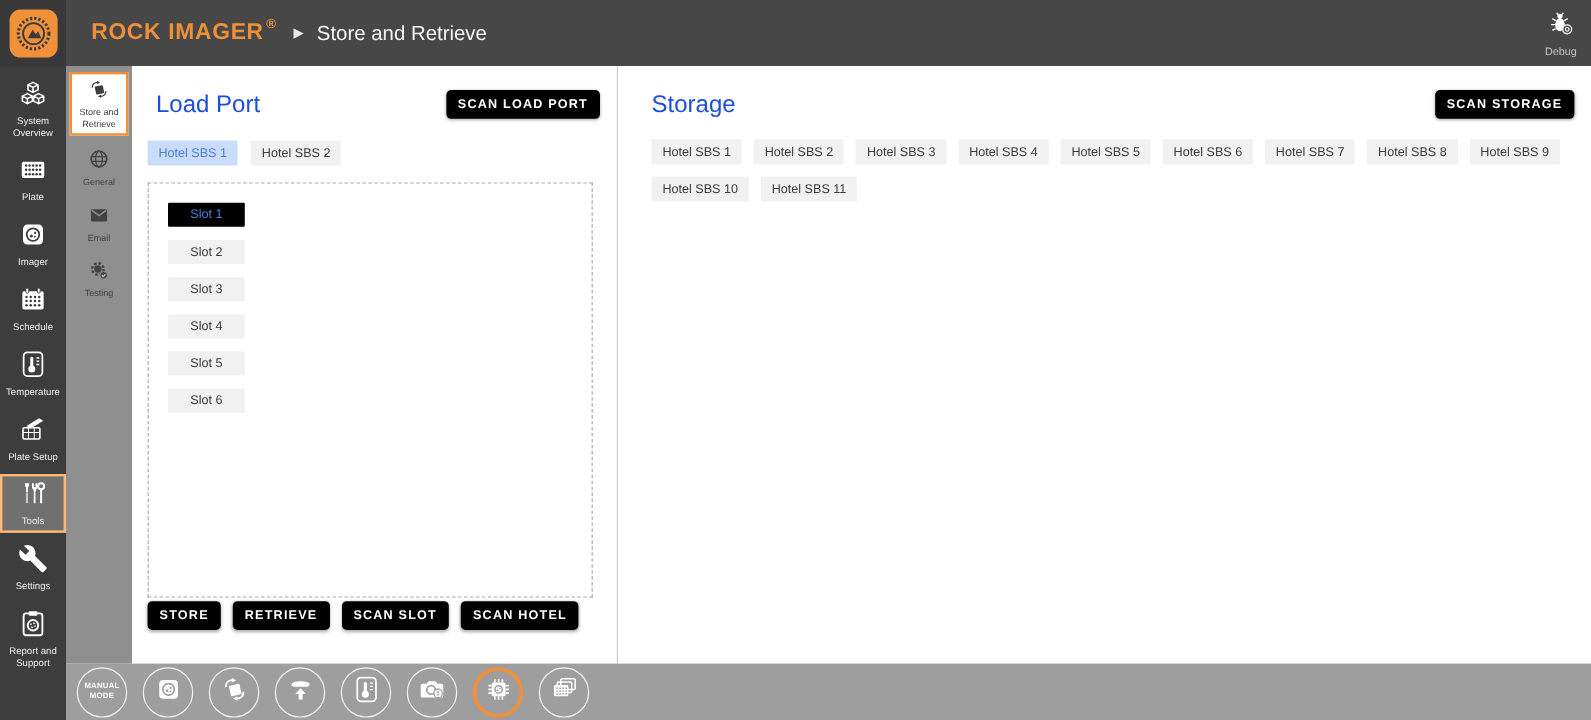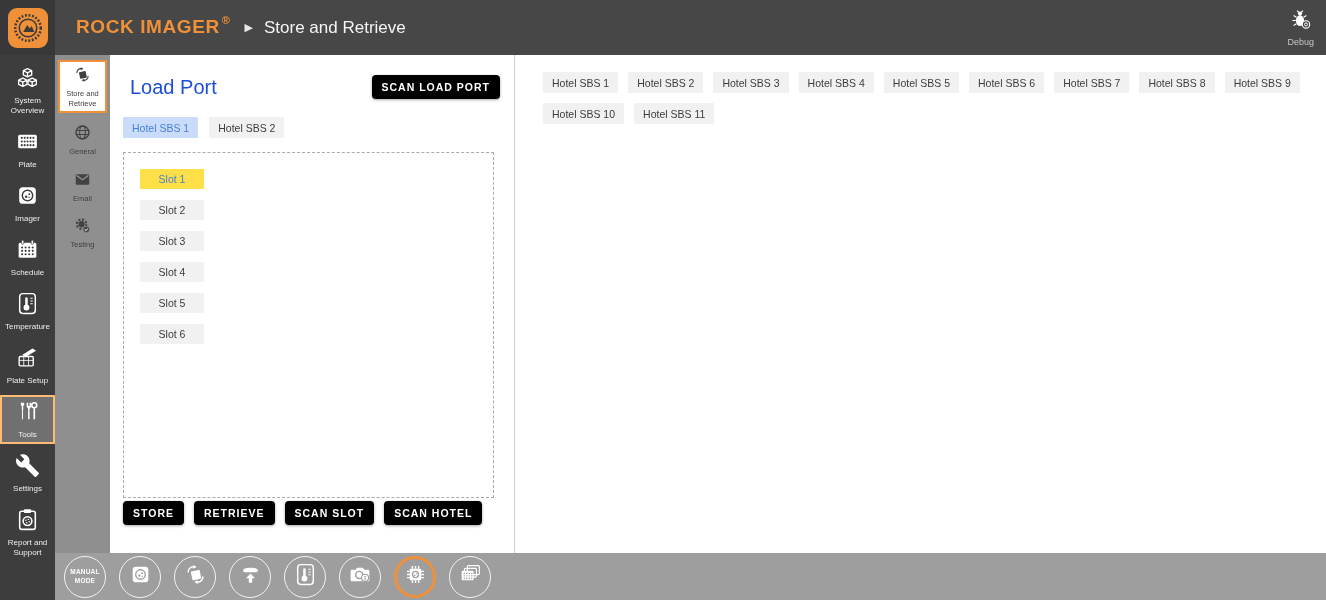--- a/index.html
+++ b/index.html
@@ -42,21 +42,21 @@
   .dark-btn { background:#000000; color:#fff; font-size:10.5px; font-weight:bold; letter-spacing:1px; padding:6px 10px; border:none; border-radius:4px; box-shadow:0 1px 3px rgba(0,0,0,.35); cursor:pointer; white-space:nowrap; }
 
   .tabs { display:flex; gap:11px; margin:18px 0 0 13px; }
   .storage-tabs { display:flex; flex-wrap:wrap; gap:10px; margin:17px 14px 0 28px; }
   .tab { height:21px; padding:0 9px; min-width:64px; display:flex; align-items:center; justify-content:center; font-size:10.5px; background:#F1F1F1; color:#3C3C3C; border-radius:1px; cursor:pointer; white-space:nowrap;text-align:center; }
   .tab.selected { background:#C9DDFA; color:#4A7FD4; }
 
   .slot-box { position:absolute; left:13px; top:97px; width:371px; height:346px; border:1px dashed #ABABAB; }
   .slots { display:flex; flex-direction:column; gap:11px; padding:16px 0 0 16px; }
   .slot { width:64px; height:20px; display:flex; align-items:center; justify-content:center; font-size:10.5px; background:#F1F1F1; color:#3C3C3C; border-radius:1px; cursor:pointer; }
-  .slot.selected { background:#fde047; color:#4A7FD4; }
+  .slot.selected { background:#000000; color:#4A7FD4; }
 
   .actions { position:absolute; left:13px; bottom:28px; display:flex; gap:10px; }
 
   
   .toolbar { position:absolute; left:55px; top:553px; width:1271px; height:47px; background:#9E9E9E; display:flex; align-items:center; gap:13px; padding-left:9px; }
   .tb-btn { width:42px; height:42px; border-radius:50%; border:1px solid #F2F2F2; display:flex; align-items:center; justify-content:center; flex-shrink:0; cursor:pointer; }
   .tb-btn.active { border:3px solid #F0913A; }
   .tb-btn svg { width:25px; height:25px; }
   .manual-text { color:#fff; font-size:6.5px; font-weight:bold; line-height:1.35; letter-spacing:.2px; text-align:center; }
 </style>
@@ -309,20 +309,24 @@
         <button class="dark-btn">STORE</button>
         <button class="dark-btn">RETRIEVE</button>
         <button class="dark-btn">SCAN SLOT</button>
         <button class="dark-btn">SCAN HOTEL</button>
       </div>
     </div>
 
     <div class="v-divider"></div>
 
     <div class="storage-panel">
+      <div class="panel-head">
+        <span class="panel-title">Storage</span>
+        <button class="dark-btn">SCAN STORAGE</button>
+      </div>
 
       <div class="storage-tabs">
         <div class="tab">Hotel SBS 1</div>
         <div class="tab">Hotel SBS 2</div>
         <div class="tab">Hotel SBS 3</div>
         <div class="tab">Hotel SBS 4</div>
         <div class="tab">Hotel SBS 5</div>
         <div class="tab">Hotel SBS 6</div>
         <div class="tab">Hotel SBS 7</div>
         <div class="tab">Hotel SBS 8</div>

